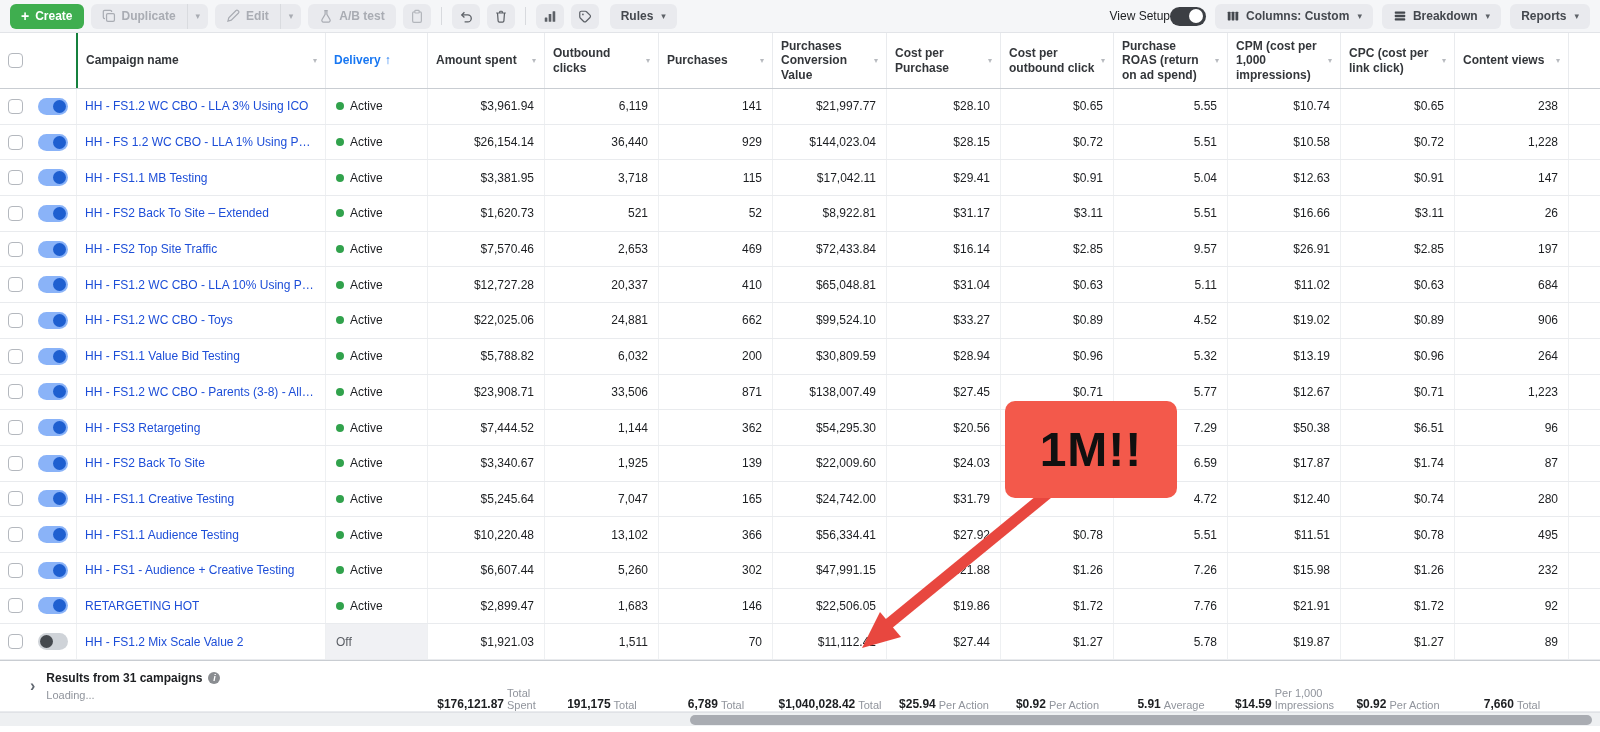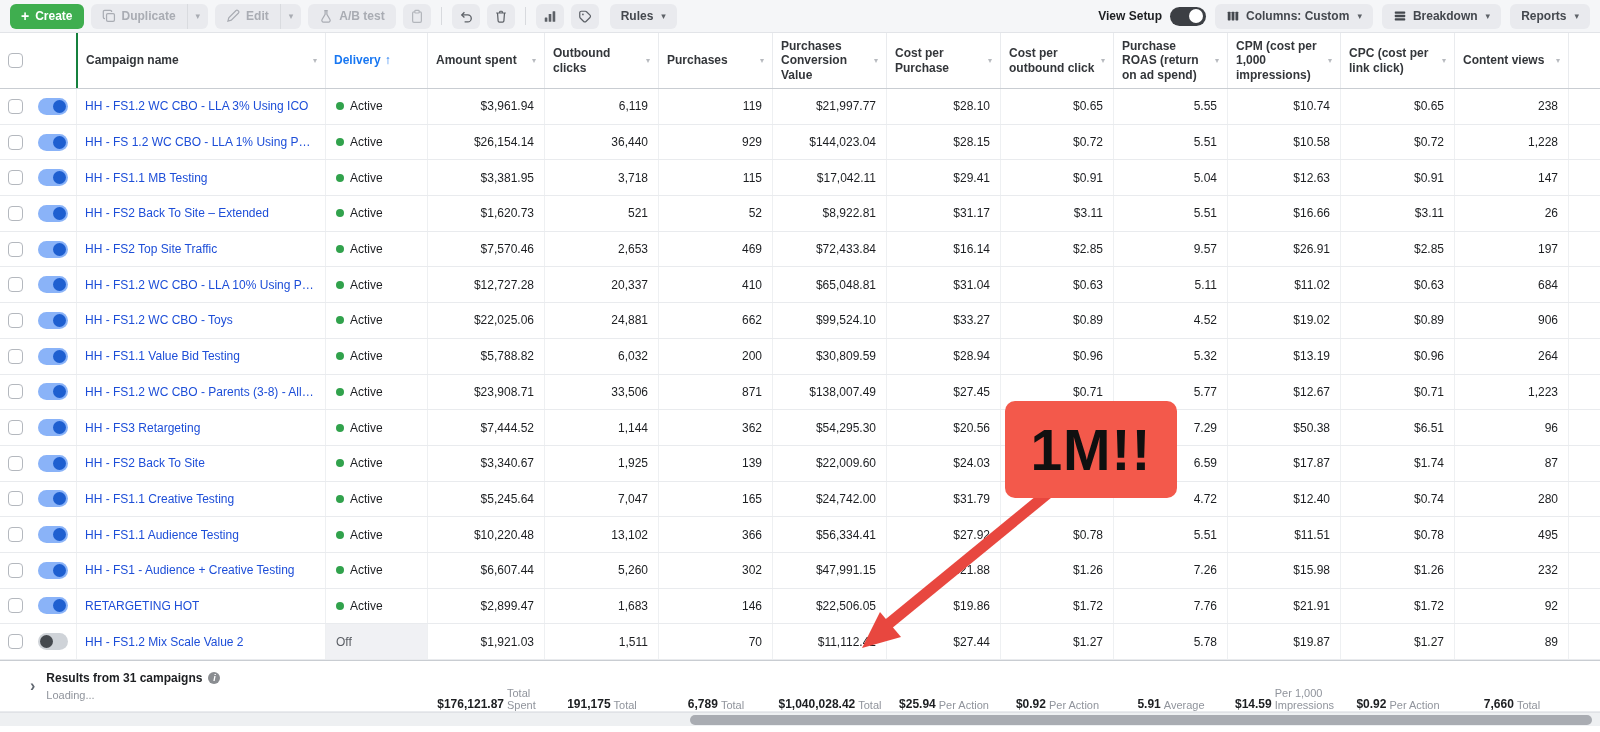--- a/index.html
+++ b/index.html
@@ -17,21 +17,21 @@
   .bicon svg{width:14px;height:14px;}
   .split{display:inline-flex;align-items:stretch;border-radius:6px;overflow:hidden;}
   .split .btn{border-radius:0;}
   .split .caret-part{display:inline-flex;align-items:center;padding:0 8px;background:#e9eaee;border-left:1px solid #d9dbdf;color:#a9acb3;font-size:9px;cursor:pointer;}
   .icon-btn{display:inline-flex;align-items:center;justify-content:center;width:28px;height:25px;border-radius:6px;background:#e9eaee;color:#5d6167;cursor:pointer;border:none;}
   .icon-btn svg{width:15px;height:15px;}
   .icon-btn.disabled{color:#b3b6bc;}
   .tb-divider{width:1px;height:18px;background:#d8dade;margin:0 3px;}
   .caret{font-size:9px;color:#5d6167;margin-left:2px;}
   .toolbar-right{margin-left:auto;display:flex;align-items:center;gap:9px;}
-  .view-setup{display:flex;align-items:center;gap:8px;font-size:12px;font-weight:700;color:#1c1e21;}
+  .view-setup{display:flex;align-items:center;gap:0;font-size:12px;font-weight:400;color:#1c1e21;}
   .vs-toggle{position:relative;width:36px;height:19px;border-radius:10px;background:#3c3f44;cursor:pointer;}
   .vs-toggle .knob{position:absolute;top:2.5px;right:3px;width:14px;height:14px;border-radius:50%;background:#fff;}
 
   
   .grid-row{display:grid;grid-template-columns:30px 46px 250px 102px 117px 114px 114px 114px 114px 113px 114px 113px 114px 114px minmax(0,1fr);align-items:center;}
   .cell{height:100%;display:flex;align-items:center;overflow:hidden;}
 
   .thead{height:56px;background:#fff;border-bottom:1px solid #c9cdd2;}
   .th{display:flex;align-items:center;height:100%;padding:4px 8px;font-size:12px;font-weight:700;color:#33363a;line-height:1.2;border-right:1px solid #e9ebee;overflow:hidden;}
   .th.col0{border-left:2px solid #15803d;}
@@ -66,21 +66,21 @@
   .fcell{flex-direction:row;align-items:flex-end;justify-content:center;padding:0 10px;gap:3px;}
   .fvalue{font-size:12px;font-weight:700;color:#1c1e21;}
   .flabel{font-size:11px;color:#90949c;}
 
   
   .hscroll{position:absolute;left:0;right:0;top:712px;height:14px;background:#eef0f2;border-top:1px solid #e0e2e6;cursor:pointer;}
   .hthumb{position:absolute;left:690px;width:902px;top:2px;height:10px;border-radius:5px;background:#a9acb2;cursor:grab;}
 
   
   .arrow-svg{position:absolute;left:0;top:0;z-index:30;pointer-events:none;}
-  .annotation-box{position:absolute;left:1005px;top:401px;width:172px;height:97px;border-radius:10px;background:#f3594b;z-index:31;display:flex;align-items:center;justify-content:center;font-size:57px;font-weight:700;color:#101010;letter-spacing:1px;}
+  .annotation-box{position:absolute;left:1005px;top:401px;width:172px;height:97px;border-radius:10px;background:#f3594b;z-index:31;display:flex;align-items:center;justify-content:center;font-size:48px;font-weight:700;color:#101010;letter-spacing:1px;}
 </style>
 </head>
 <body>
 
 <div class="app">
 
   <div class="toolbar">
     <button class="btn create">
       <span class="plus">+</span>
       <span>Create</span>
@@ -281,21 +281,21 @@
         </div>
     <div class="cell name-cell">
           <a class="campaign-link">HH - FS1.2 WC CBO - LLA 3% Using ICO</a>
         </div>
     <div class="cell delivery-cell">
       <span class="dot"></span>
       <span>Active</span>
     </div>
     <div class="cell num">$3,961.94</div>
     <div class="cell num">6,119</div>
-    <div class="cell num">119</div>
+    <div class="cell num">141</div>
     <div class="cell num">$21,997.77</div>
     <div class="cell num">$28.10</div>
     <div class="cell num">$0.65</div>
     <div class="cell num">5.55</div>
     <div class="cell num">$10.74</div>
     <div class="cell num">$0.65</div>
     <div class="cell num">238</div>
     <div class="cell"></div>
   </div>
       <div class="trow grid-row">

